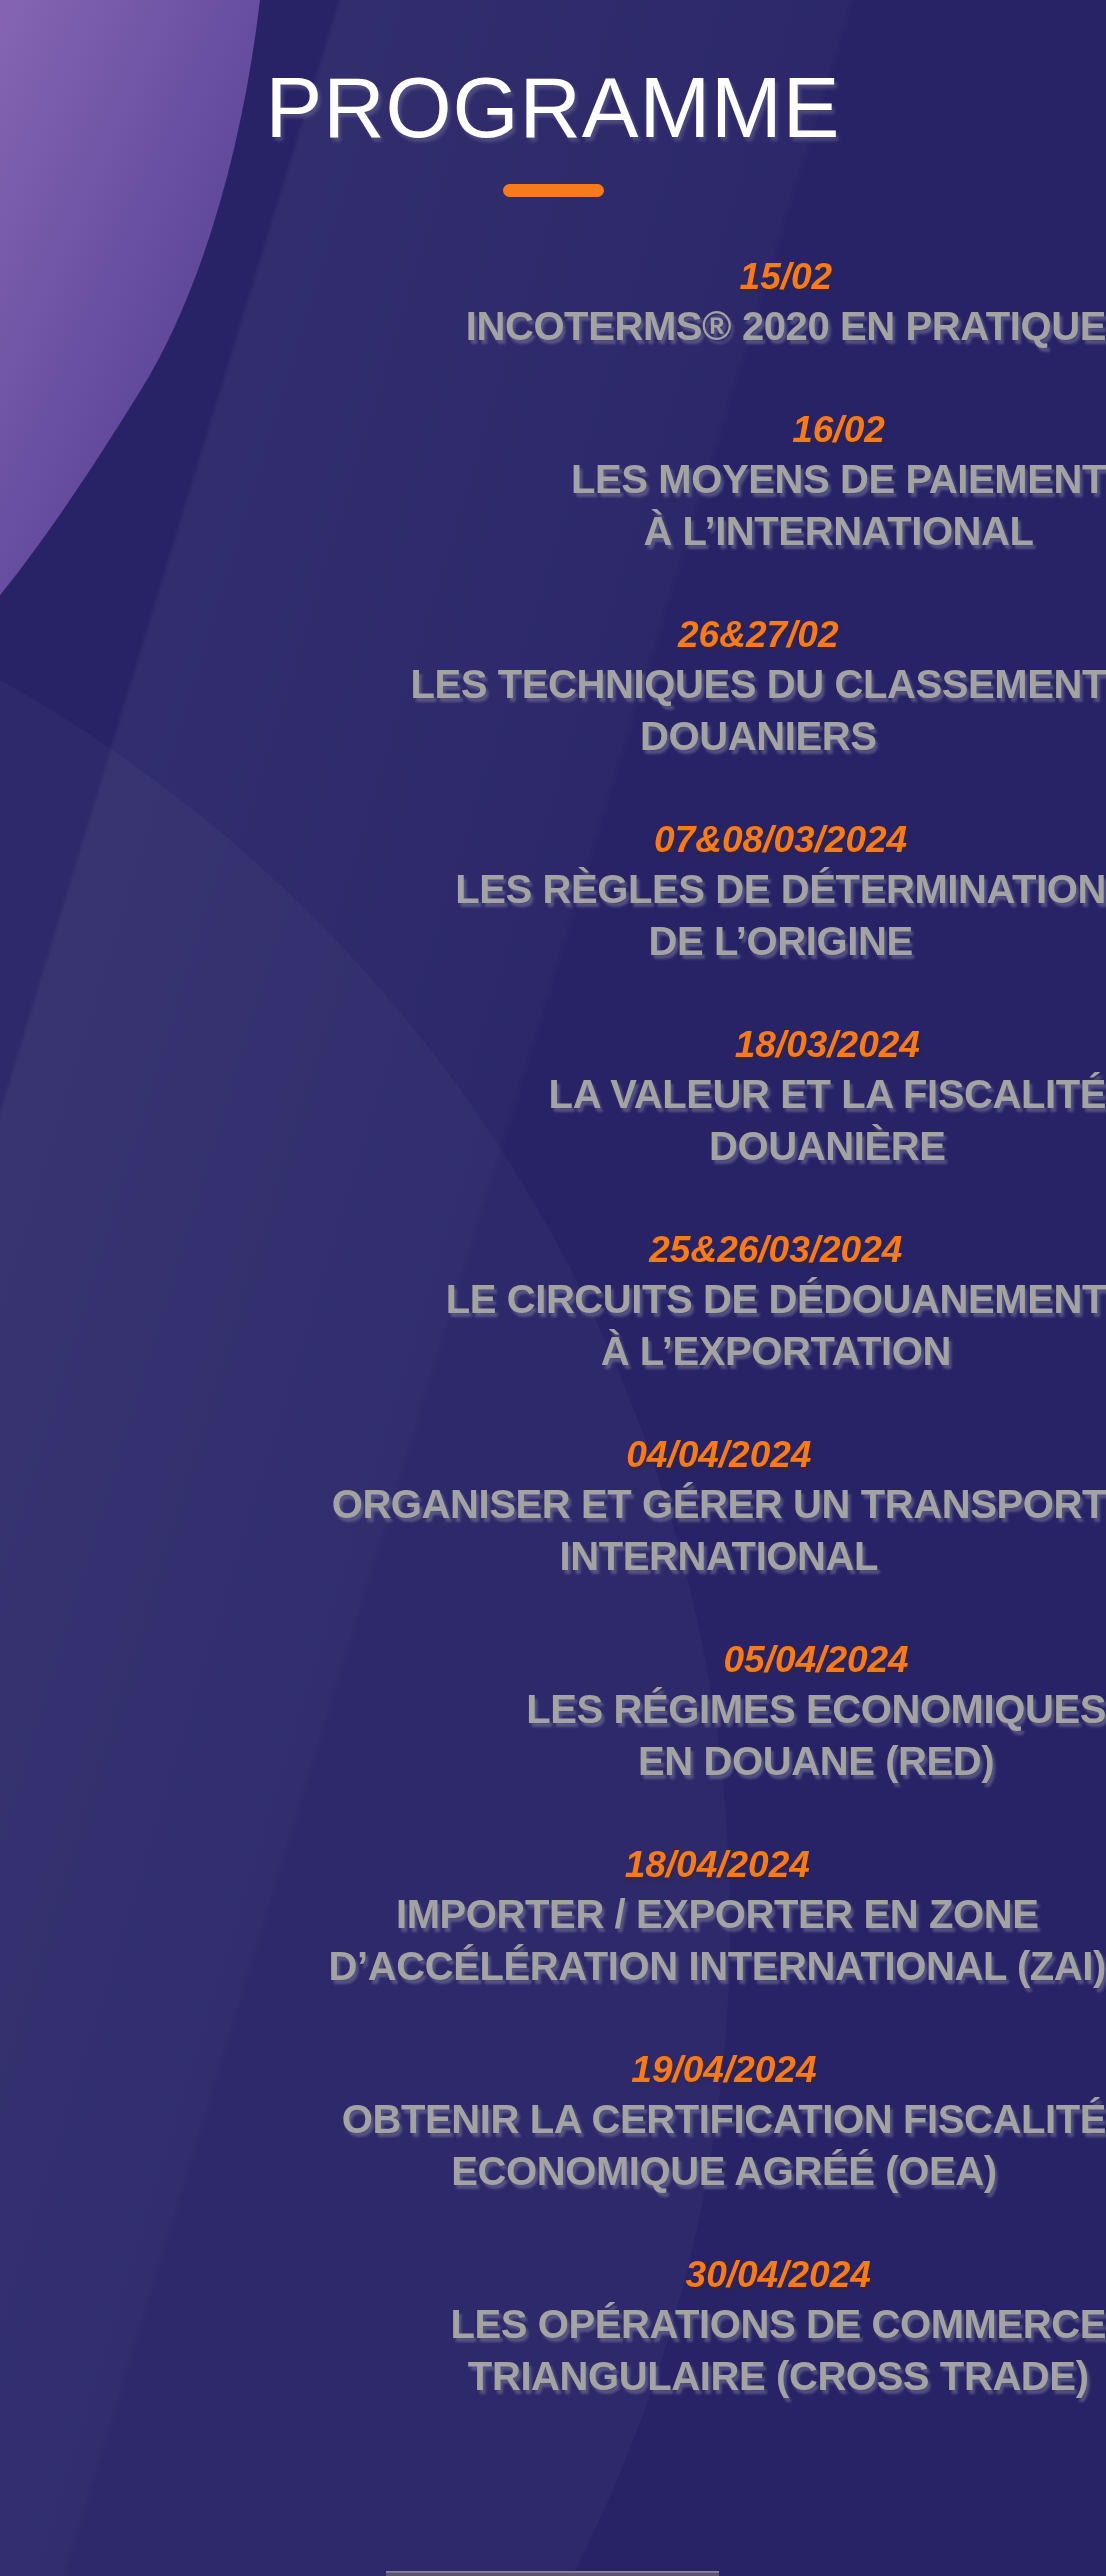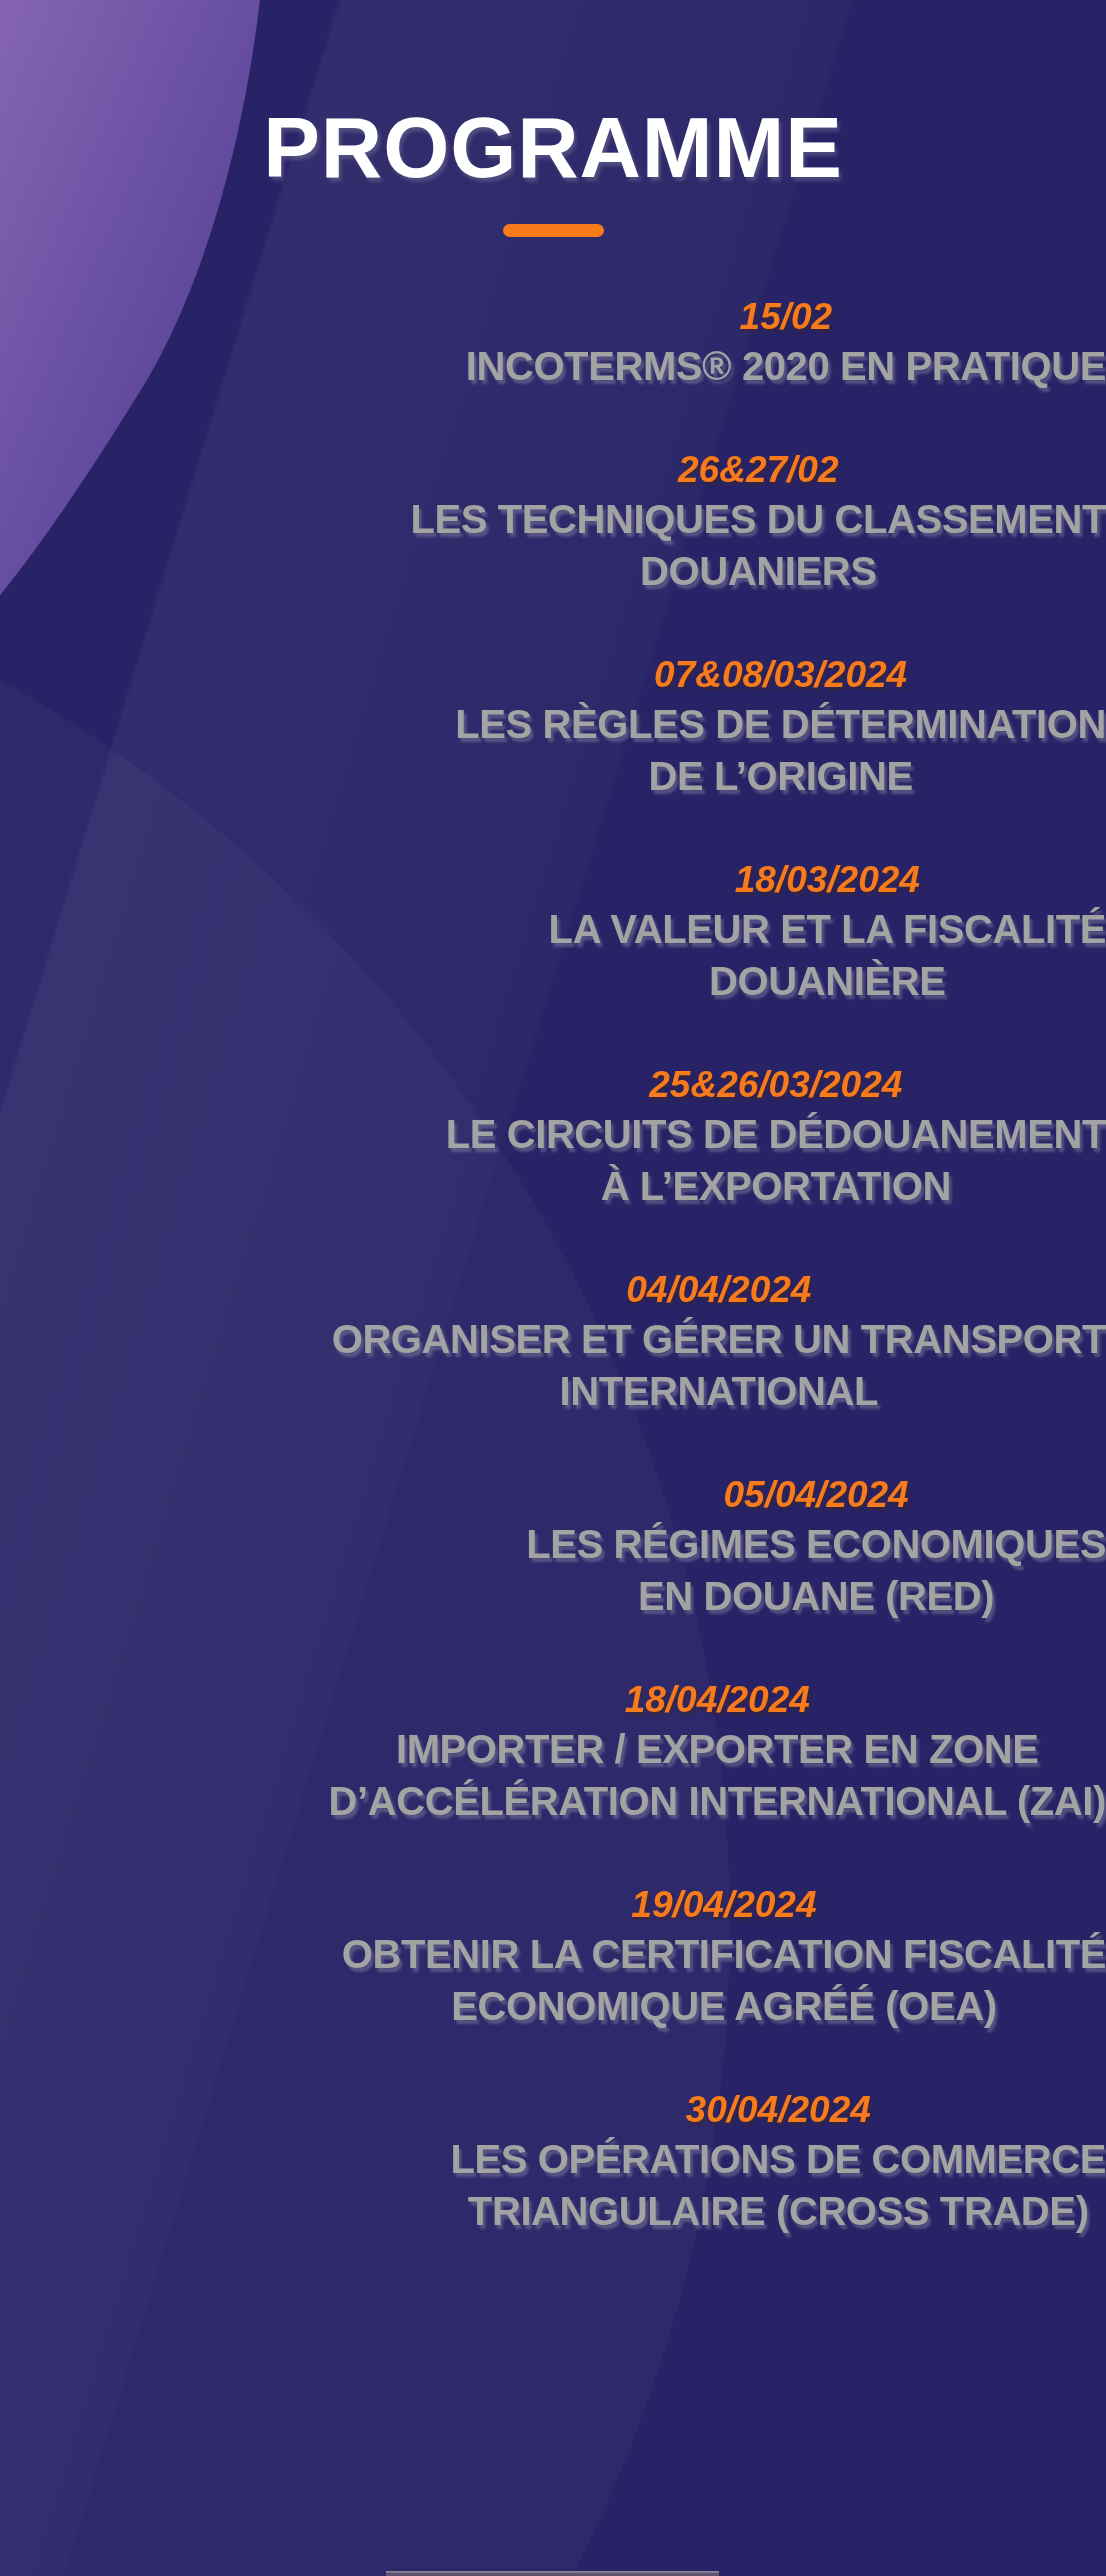--- a/index.html
+++ b/index.html
@@ -61,24 +61,24 @@
     box-shadow:inset 0 1.8px 0 rgba(255,255,255,0.28);
   }
   
   .content{
     position:relative;
     z-index:2;
     text-align:center;
   }
   .title{
     margin:0;
-    padding-top:105px;
+    padding-top:65px;
     font-size:85px;
     line-height:1;
-    font-weight:bold;
+    font-weight:normal;
     letter-spacing:0.9px;
     color:#ffffff;
     text-shadow:2.7px 3.6px 3.6px rgba(140,140,165,0.35);
   }
   .divider{
     width:101px;
     height:13.4px;
     margin:34px auto 0 auto;
     border-radius:7.1px;
     background:var(--accent);
@@ -134,20 +134,27 @@
     </header>
 
     <section class="list">
   <article class="entry">
     <div class="entry-date">15/02</div>
     <div class="entry-title">
             <div class="entry-line">INCOTERMS® 2020 EN PRATIQUE</div>
           </div>
   </article>
 
+  <article class="entry">
+    <div class="entry-date">16/02</div>
+    <div class="entry-title">
+            <div class="entry-line">LES MOYENS DE PAIEMENT</div>
+            <div class="entry-line">À L’INTERNATIONAL</div>
+          </div>
+  </article>
 
   <article class="entry">
     <div class="entry-date">26&amp;27/02</div>
     <div class="entry-title">
             <div class="entry-line">LES TECHNIQUES DU CLASSEMENT</div>
             <div class="entry-line">DOUANIERS</div>
           </div>
   </article>
 
   <article class="entry">

